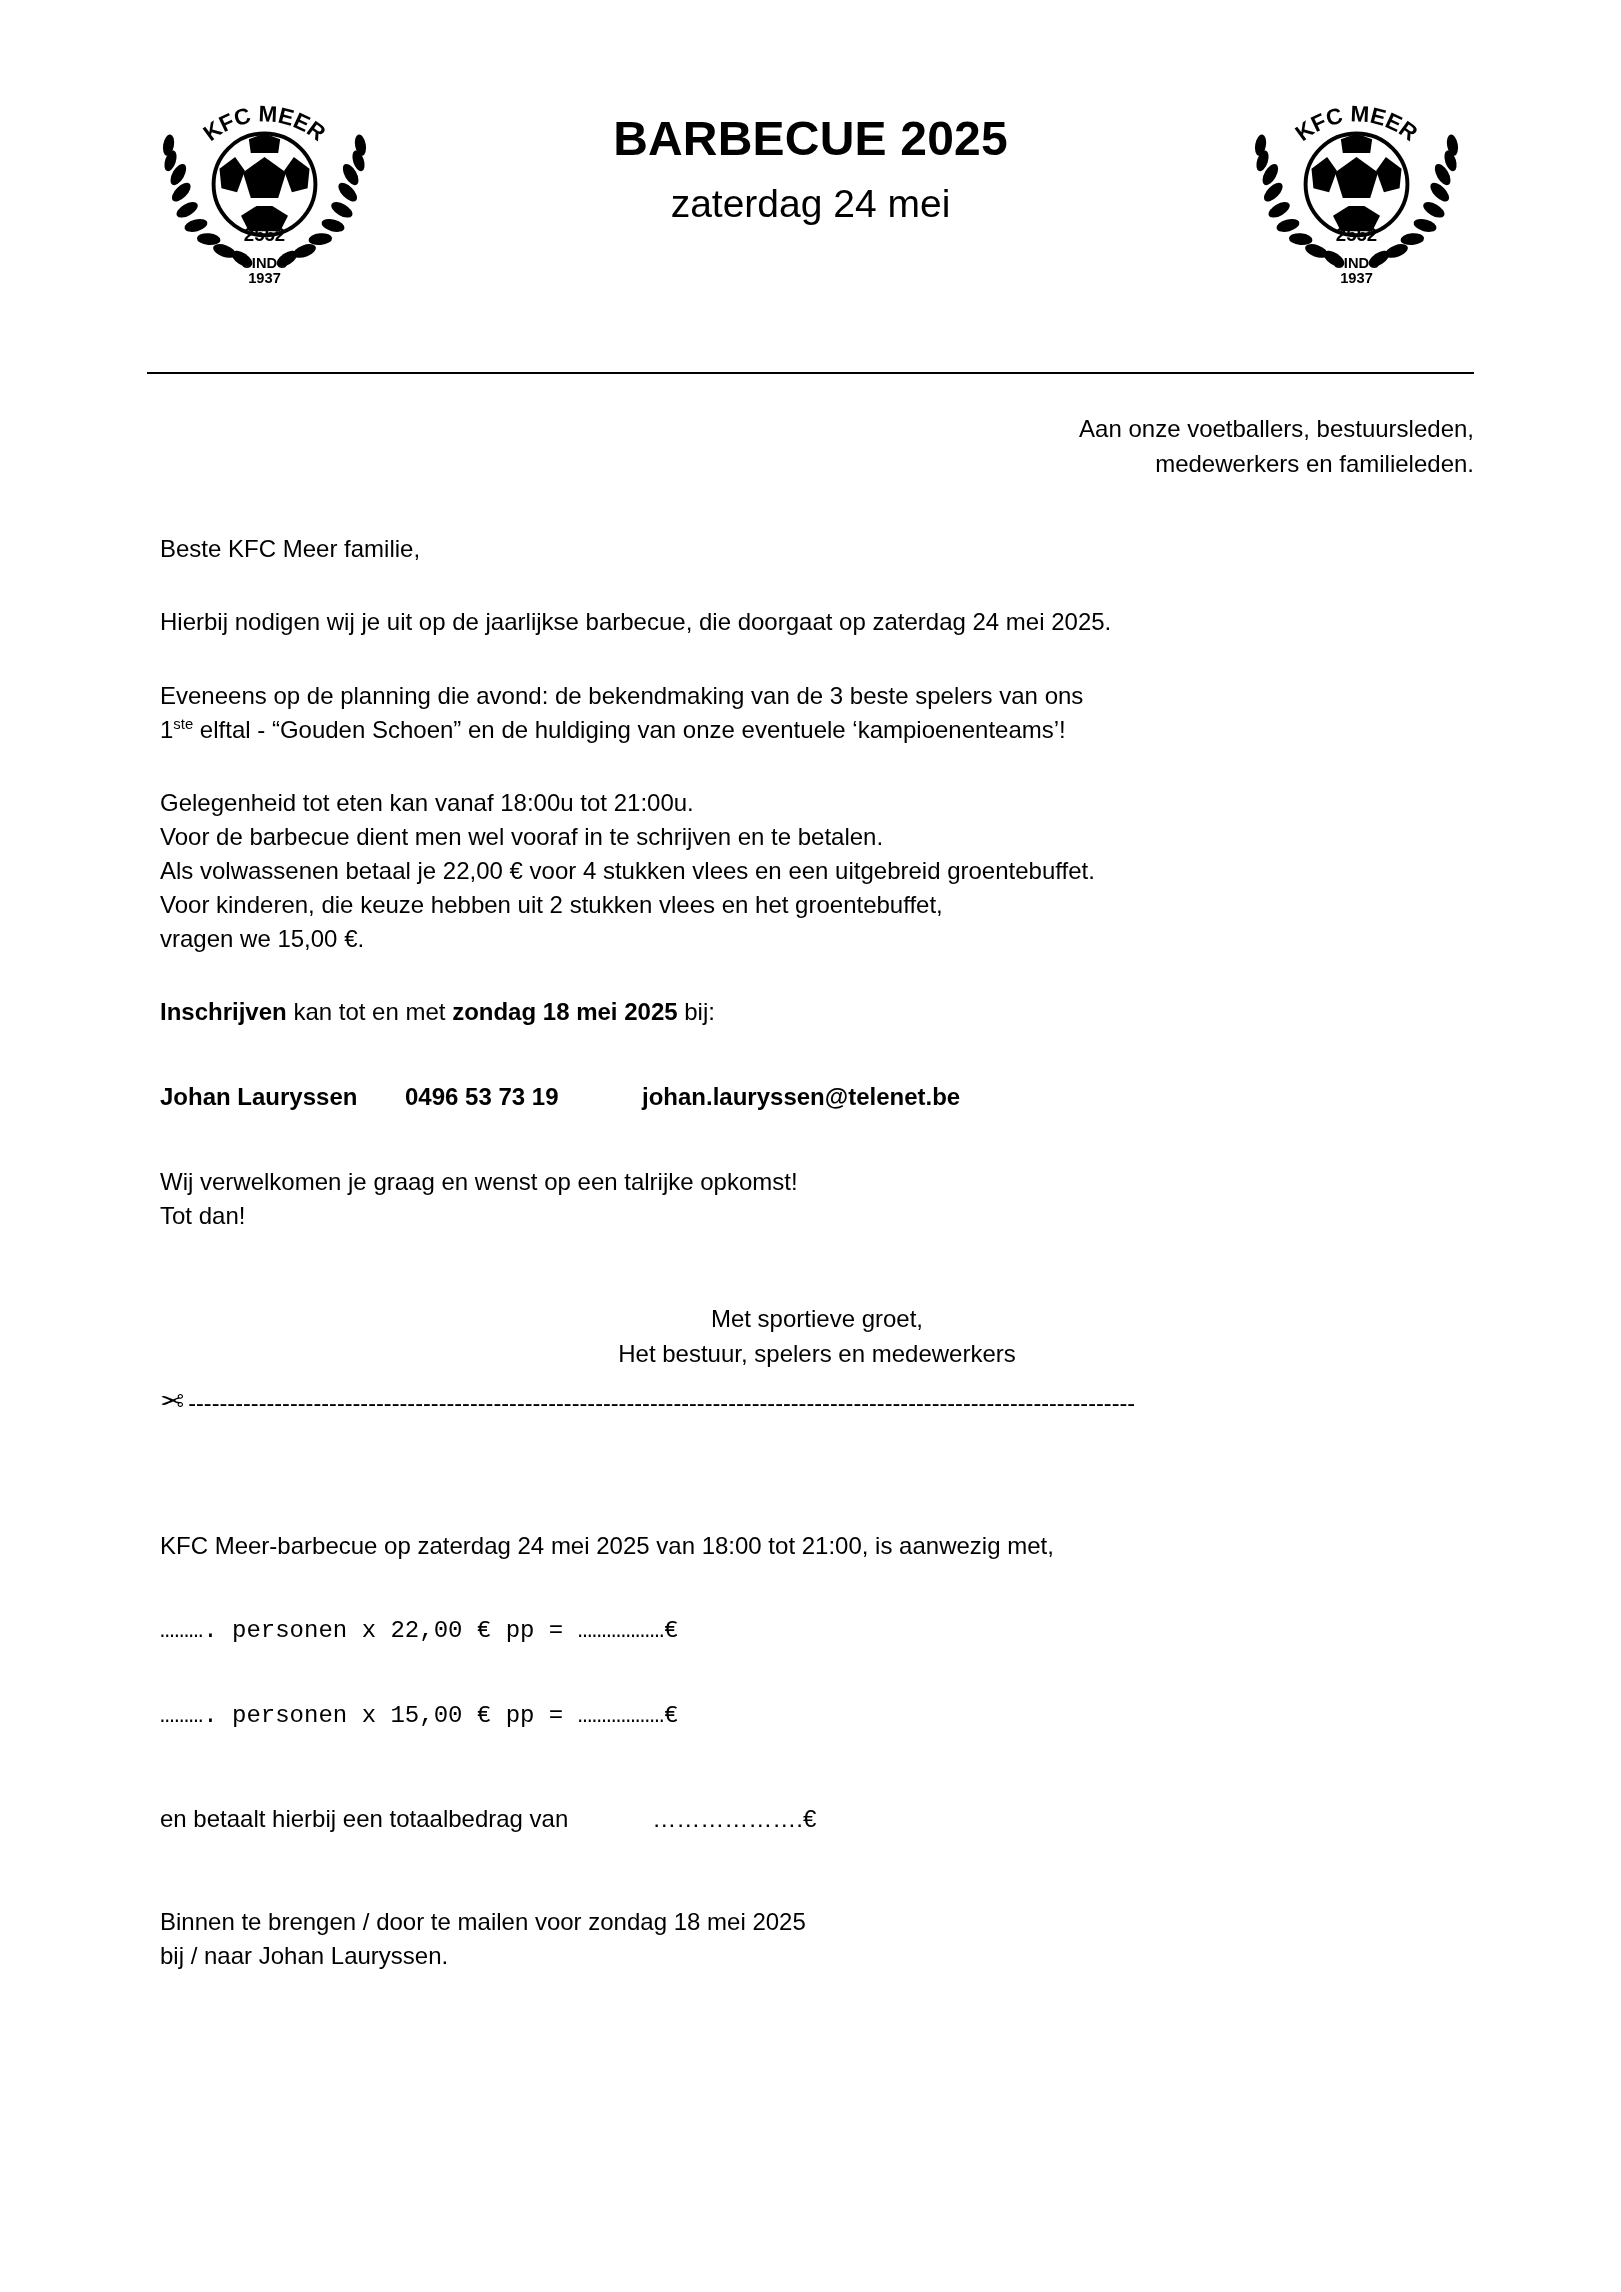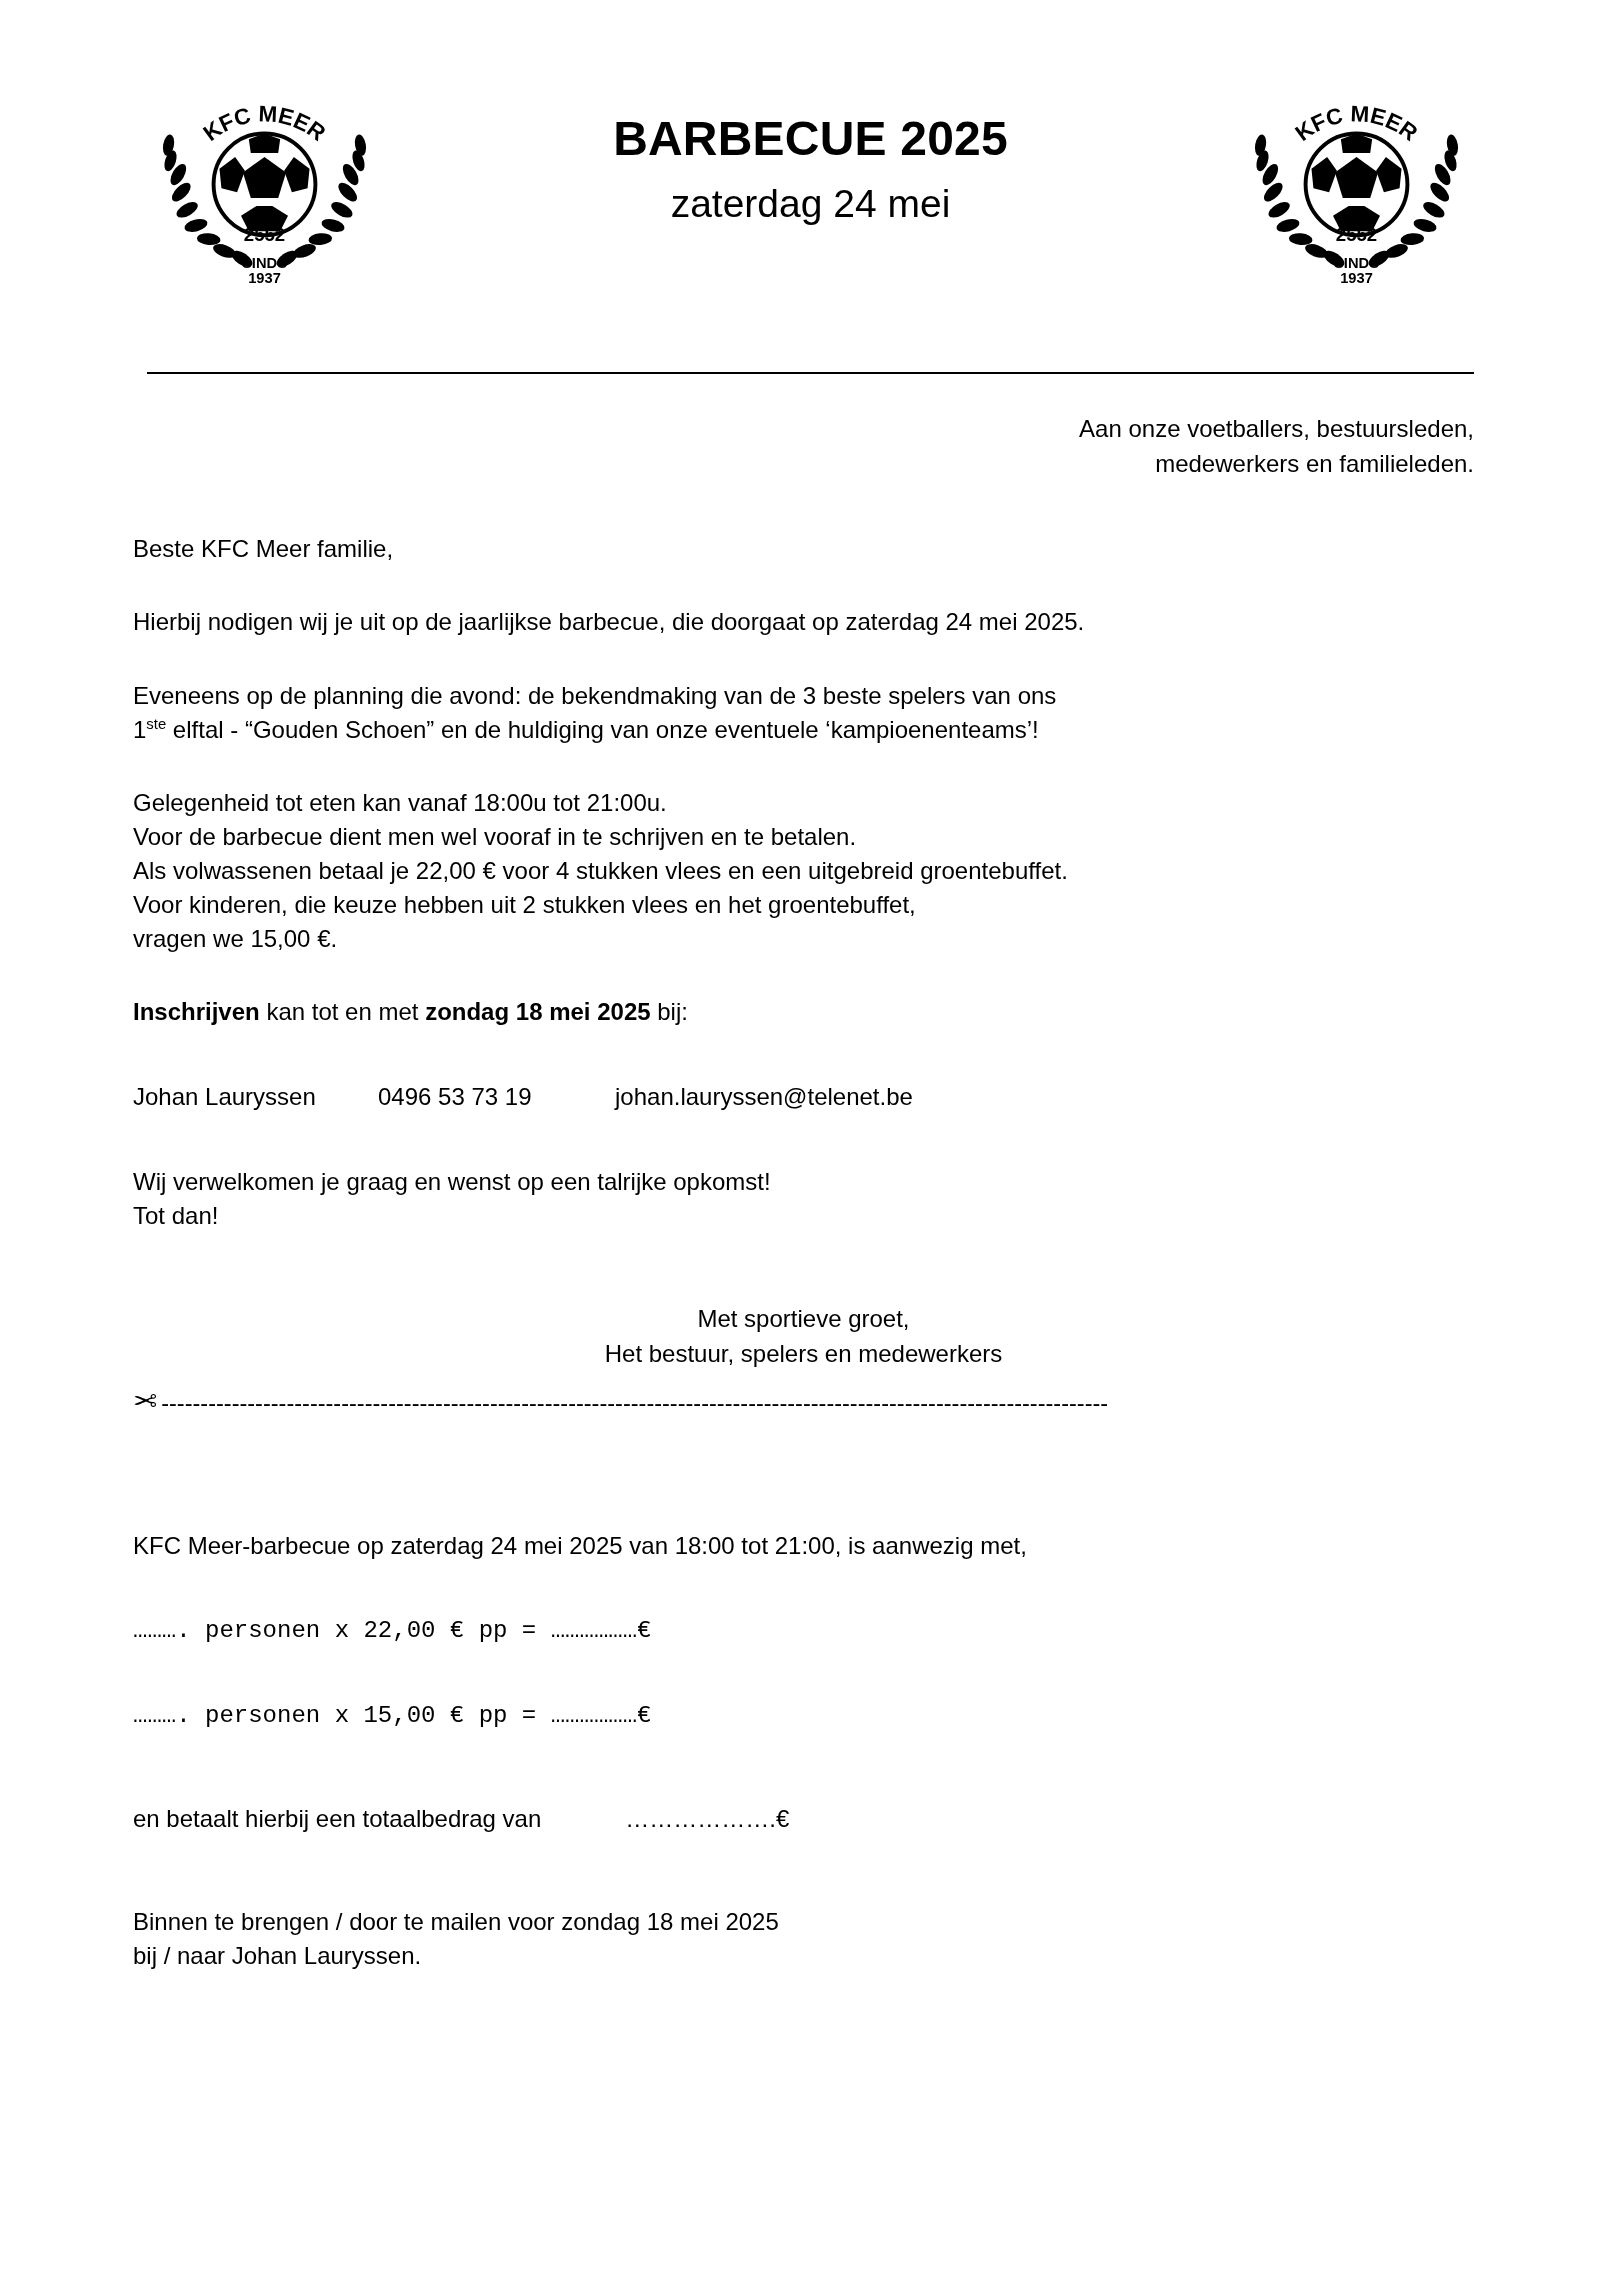--- a/index.html
+++ b/index.html
@@ -61,21 +61,21 @@
     position: absolute;
     left: 147px;
     right: 147px;
     top: 372px;
     border-top: 2.9px solid #000;
   }
 
   
   .body {
     position: absolute;
-    left: 133px;
+    left: 160px;
     right: 147px;
     top: 400px;
     font-size: 24px;
     line-height: 1.42;
   }
   .addressee {
     text-align: right;
     margin-top: 11.8px;
     margin-bottom: 0;
   }
@@ -91,20 +91,21 @@
   sup.ste {
     font-size: 0.62em;
     vertical-align: super;
     line-height: 0;
   }
   .bold { font-weight: bold; }
 
   .contact-line {
     margin-left: 188px;
     white-space: pre;
+    font-weight: bold;
   }
   .contact-name { display: inline-block; width: 245px; }
   .contact-phone { display: inline-block; width: 237px; }
 
   .signoff {
     text-align: right;
   }
   .signoff div { line-height: 1.45; text-align: center; }
 
   

